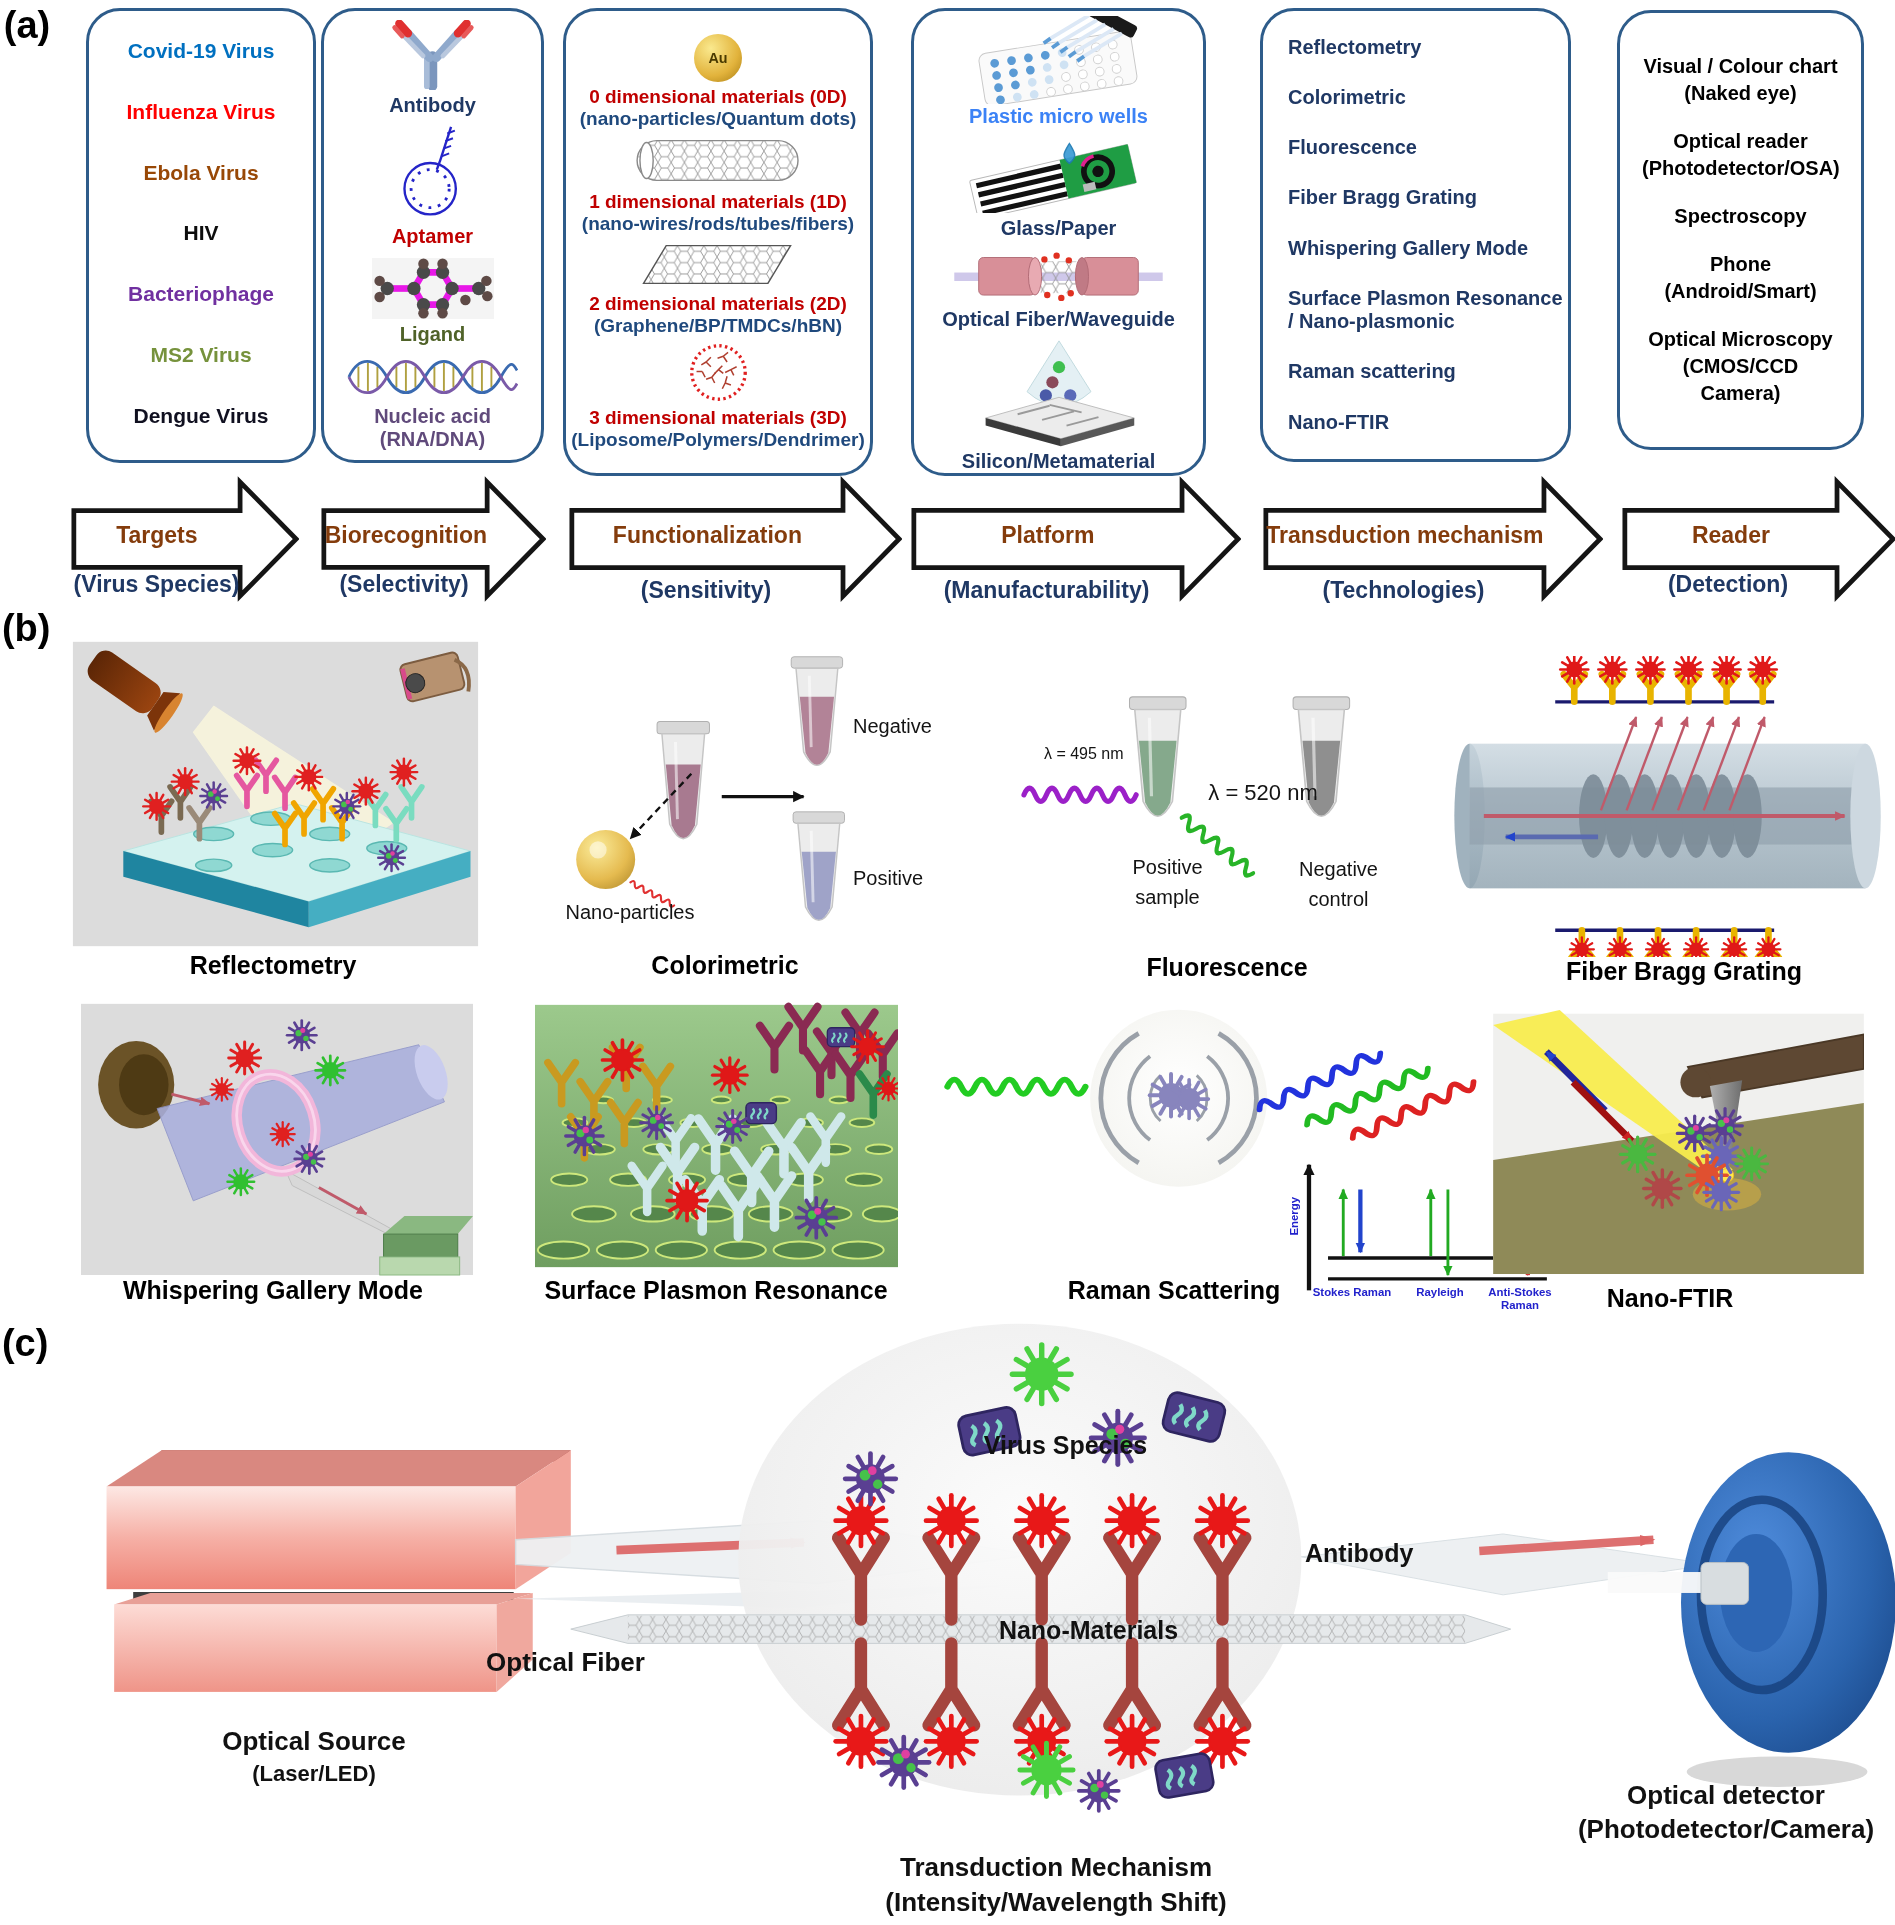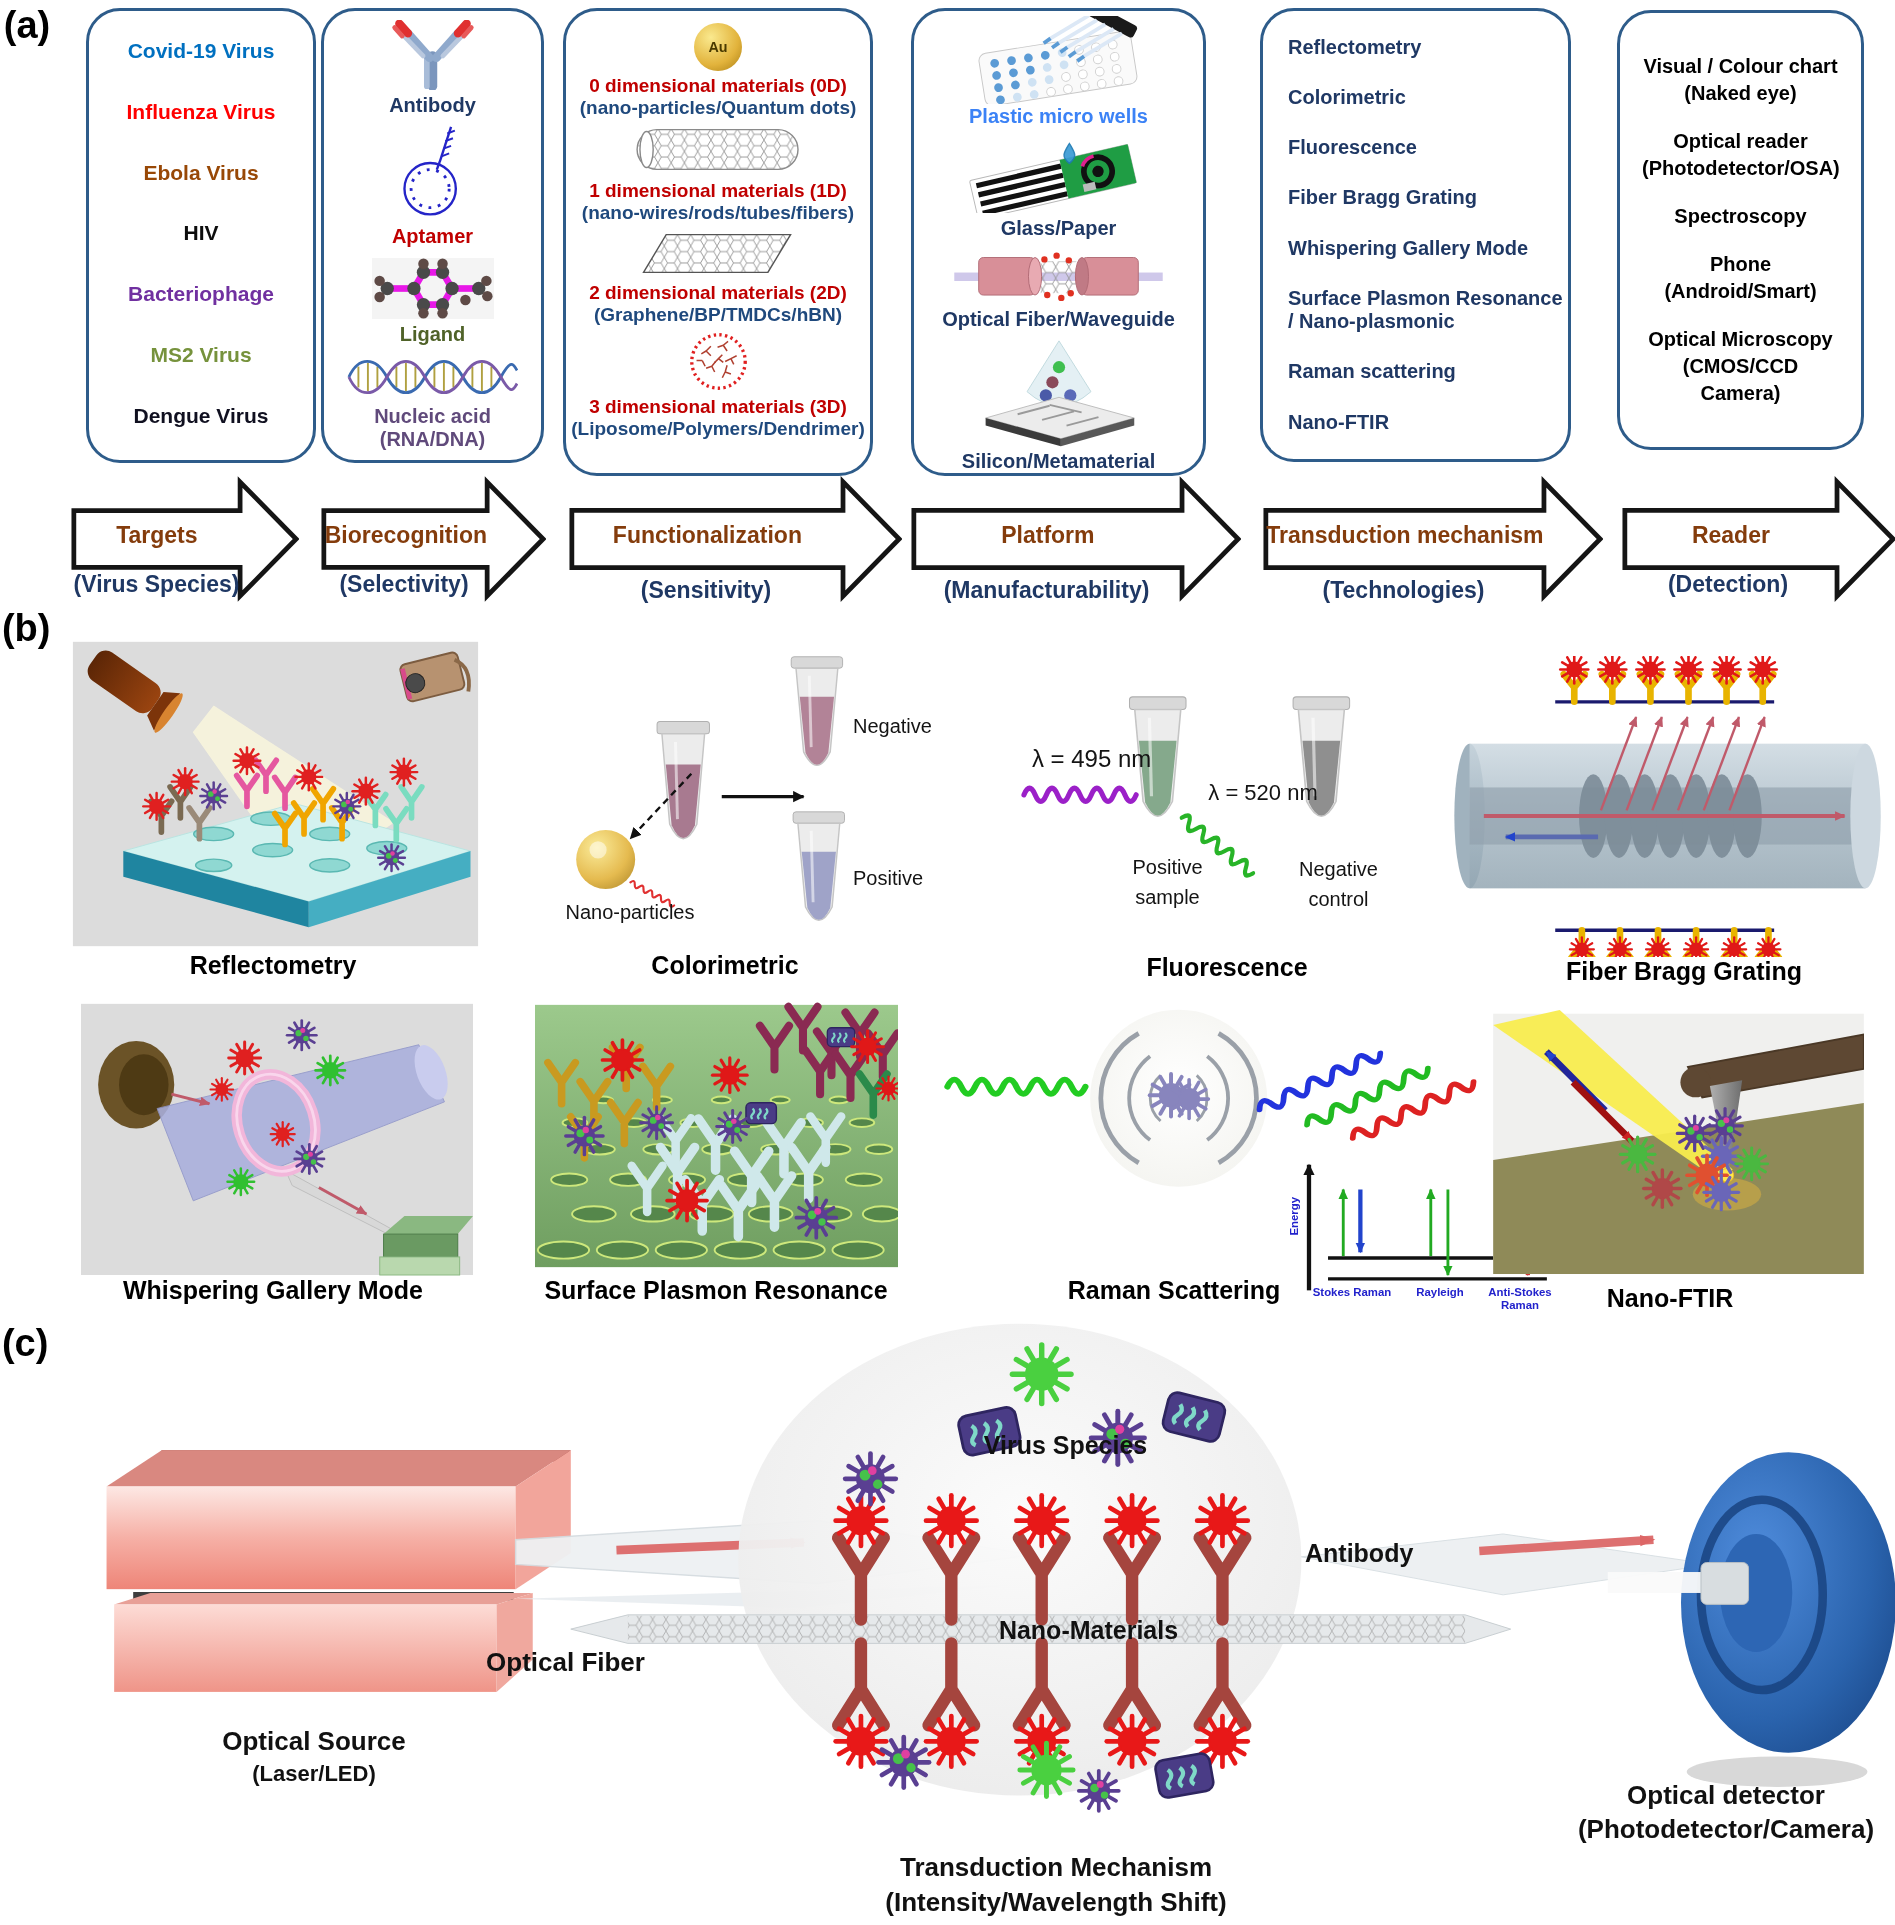--- a/index.html
+++ b/index.html
@@ -241,21 +241,21 @@
         <path d="M2,23 C12,1 30,1 42,23 S 70,45 82,23 S 110,1 122,23 S 150,45 162,23 S 176,12 179,16" stroke="#3a6ab0"></path>
         <path d="M2,23 C12,45 30,45 42,23 S 70,1 82,23 S 110,45 122,23 S 150,1 162,23 S 176,34 179,30" stroke="#7a5aa8"></path>
       </g>
     </svg>
     <div class="lbl21" style="margin-top: 5.7px; color: rgb(96, 74, 123);">Nucleic acid</div>
     <div class="lbl21" style="color: rgb(96, 74, 123);">(RNA/DNA)</div>
   </div>
 </div>
 
 <div class="abox" style="left:563px;top:7.6px;width:310px;height:468px">
-  <div class="col" style="padding-top:12px">
+  <div class="col" style="padding-top:23px">
     <div style="width:48px;height:48px;border-radius:50%;background:radial-gradient(circle at 35% 30%,#fae98e,#e2b33c 60%,#a87c12);display:flex;align-items:center;justify-content:center">
       <span style="font-size:14.3px;font-weight:bold;color:#4a3a00">Au</span>
     </div>
     <div class="lbl20" style="margin-top:4.8px;color:#C00000">0 dimensional materials (0D)</div>
     <div class="lbl20" style="color:#1F497D">(nano-particles/Quantum dots)</div>
     <svg width="175" height="53" viewBox="0 0 184 56" style="margin-top:3.8px">
       <rect x="6" y="7" width="170" height="42" rx="21" fill="url(#pHex)" stroke="#8a8a8a" stroke-width="1.5"></rect>
       <ellipse cx="16" cy="28" rx="7" ry="19" fill="#fff" stroke="#8a8a8a" stroke-width="1.5"></ellipse>
     </svg>
     <div class="lbl20" style="margin-top:3.8px;color:#C00000">1 dimensional materials (1D)</div>
@@ -546,21 +546,21 @@
 </div>
 <div class="bcap" style="left:533px;width:384px;top:951px">Colorimetric</div>
 
 <div class="abs" style="left:1003px;top:654px;width:409px;height:314px">
   <svg width="409" height="314" viewBox="0 0 430 330">
     <use href="#tube" transform="translate(133,45) scale(1.1)" color="#85a98c"></use>
     <use href="#tube" transform="translate(305,45) scale(1.1)" color="#8f8f8f"></use>
     <use href="#wave" transform="translate(22,148) scale(1.18,1.25)" color="#9b20c8"></use>
     <use href="#wave" transform="translate(188,172) rotate(38) scale(0.95,1.1)" color="#28b428"></use>
   </svg>
-  <div class="olab" style="left:13.3px;top:91px;width:135px;text-align:right;font-size:24px">λ = 495 nm</div>
+  <div class="olab" style="left:13.3px;top:91px;width:135px;text-align:center;font-size:16px">λ = 495 nm</div>
   <div class="olab" style="left:179px;top:126px;width:162px;text-align:center;font-size:22px">λ = 520 nm</div>
   <div class="olab" style="left:112px;top:198px;width:105px;text-align:center;line-height:1.5">Positive sample</div>
   <div class="olab" style="left:283px;top:200px;width:105px;text-align:center;line-height:1.5">Negative control</div>
 </div>
 <div class="bcap" style="left:1035px;width:384px;top:953px">Fluorescence</div>
 
 <div class="abs" style="left:1441px;top:656px;width:455px;height:301px">
   <svg width="455" height="301" viewBox="0 0 478 316">
     <line x1="120" y1="48" x2="350" y2="48" stroke="#1a1a6e" stroke-width="3.5"></line>
     <g>

